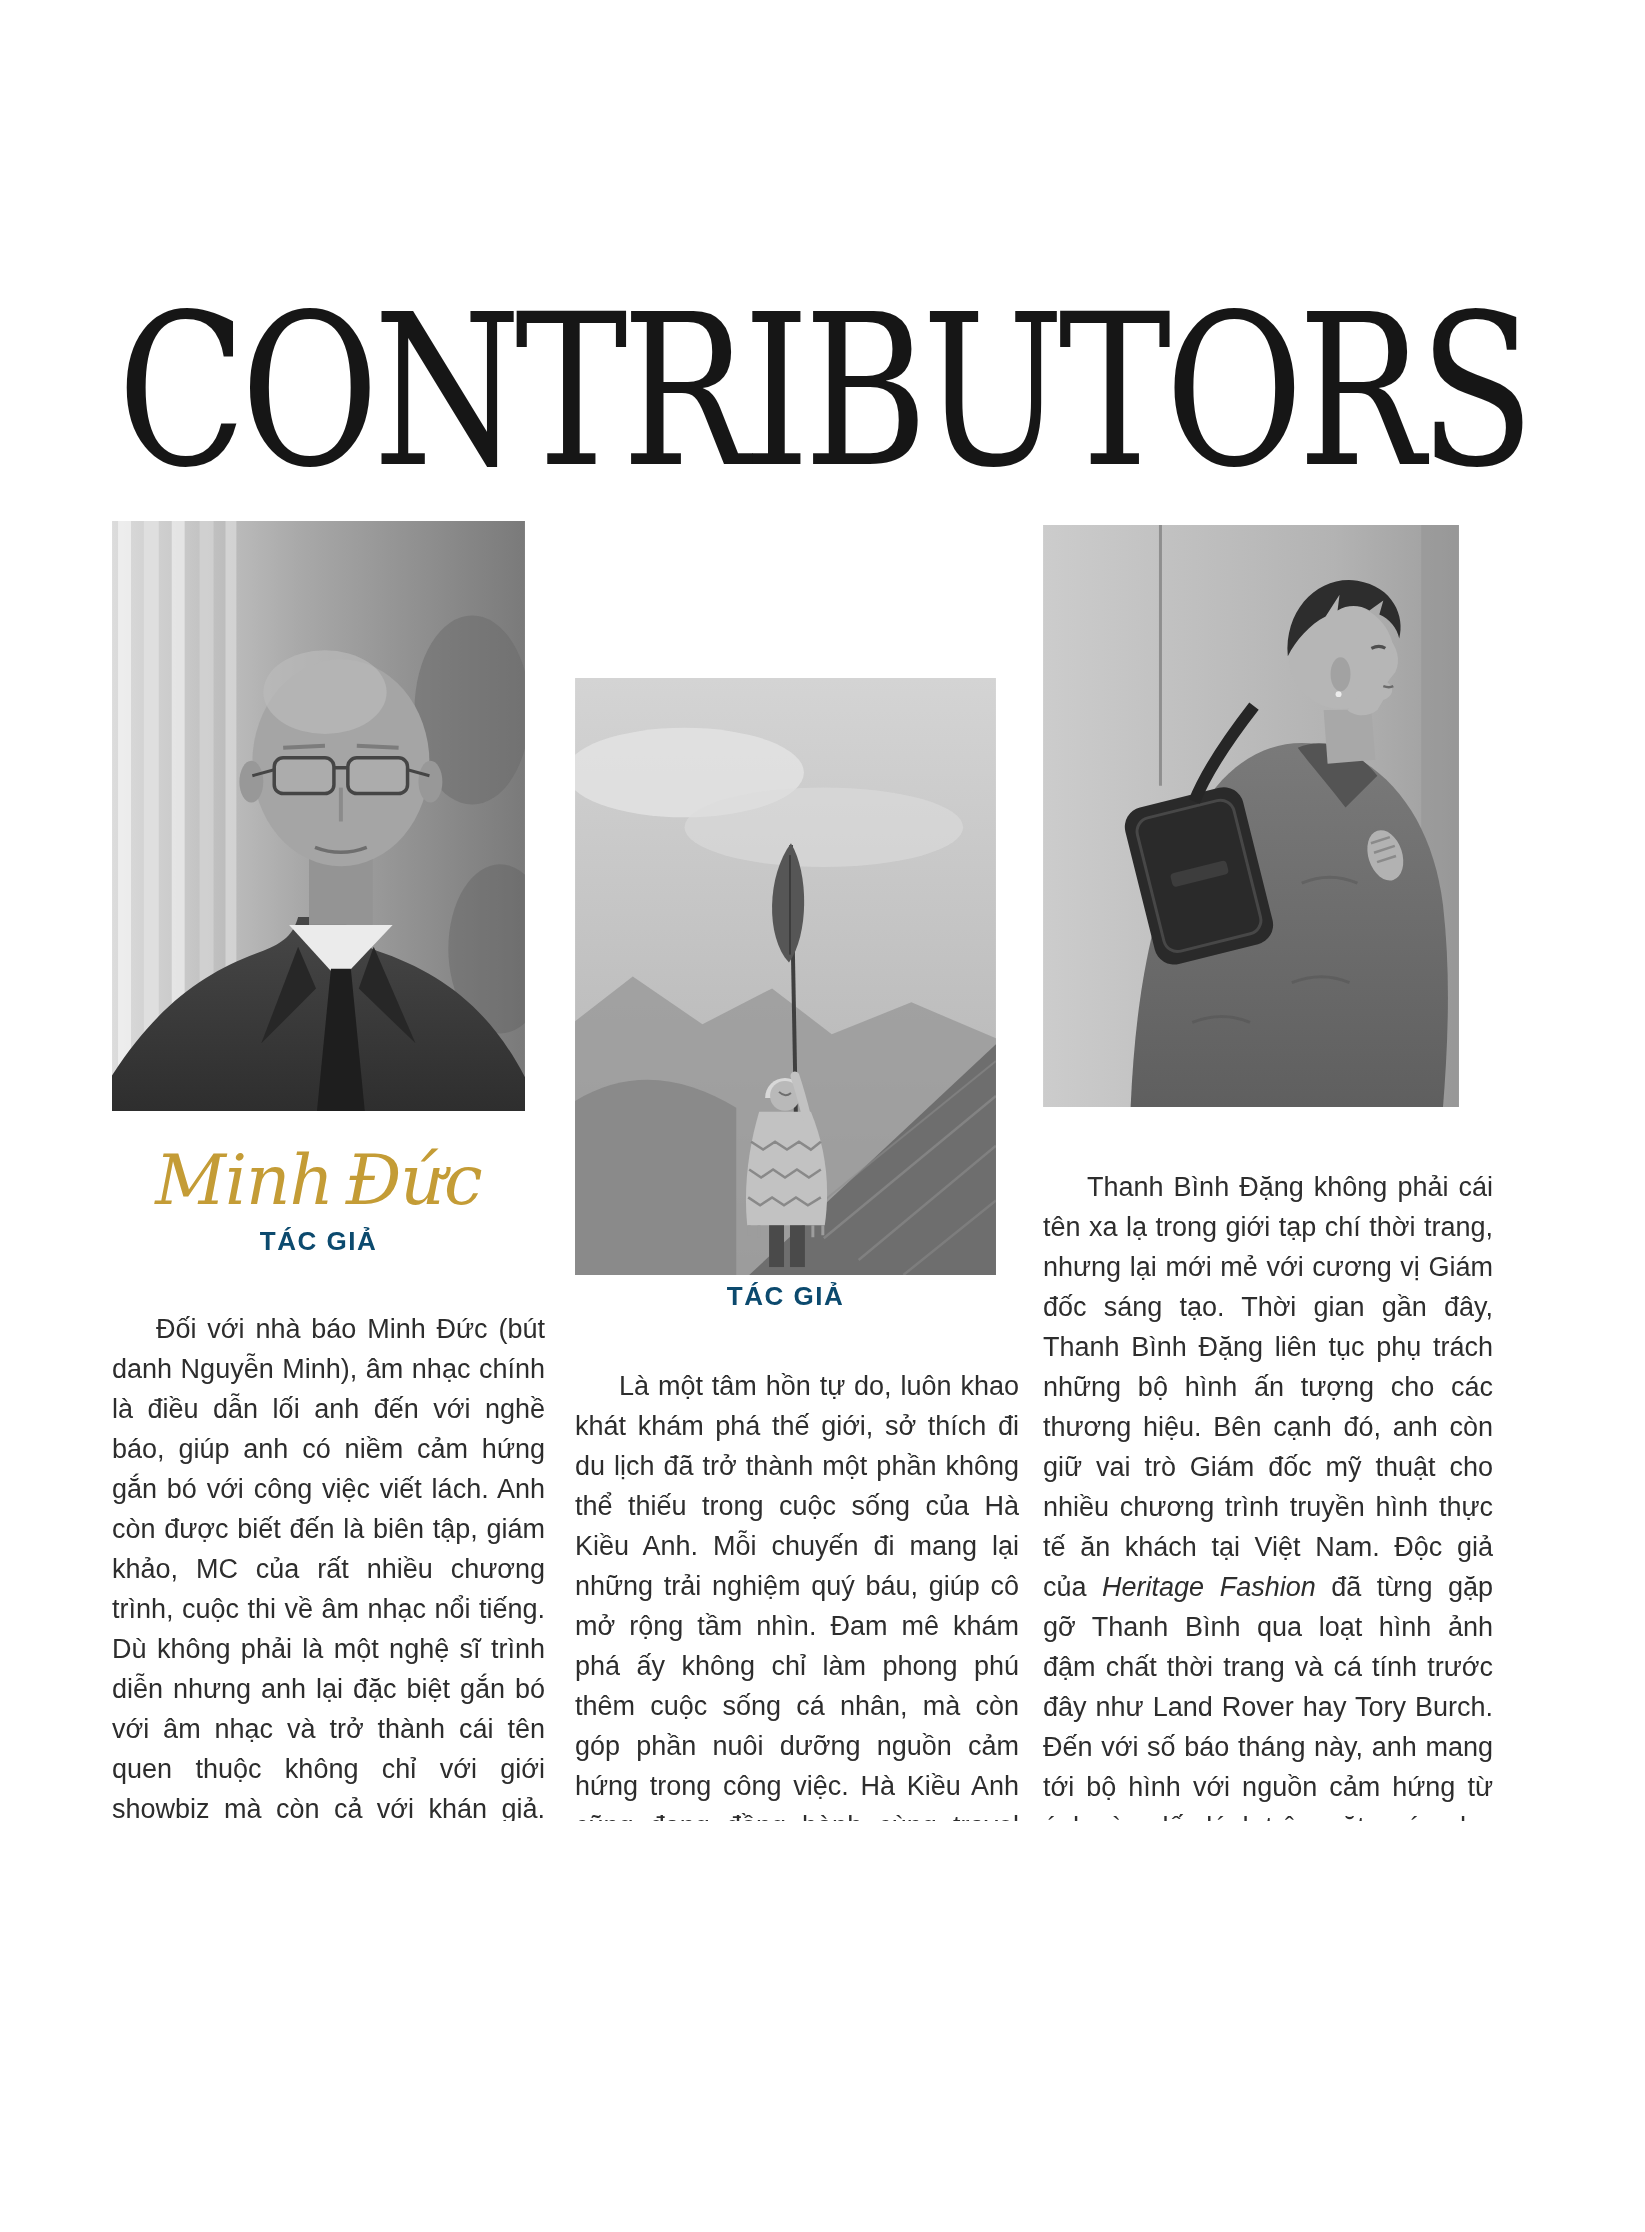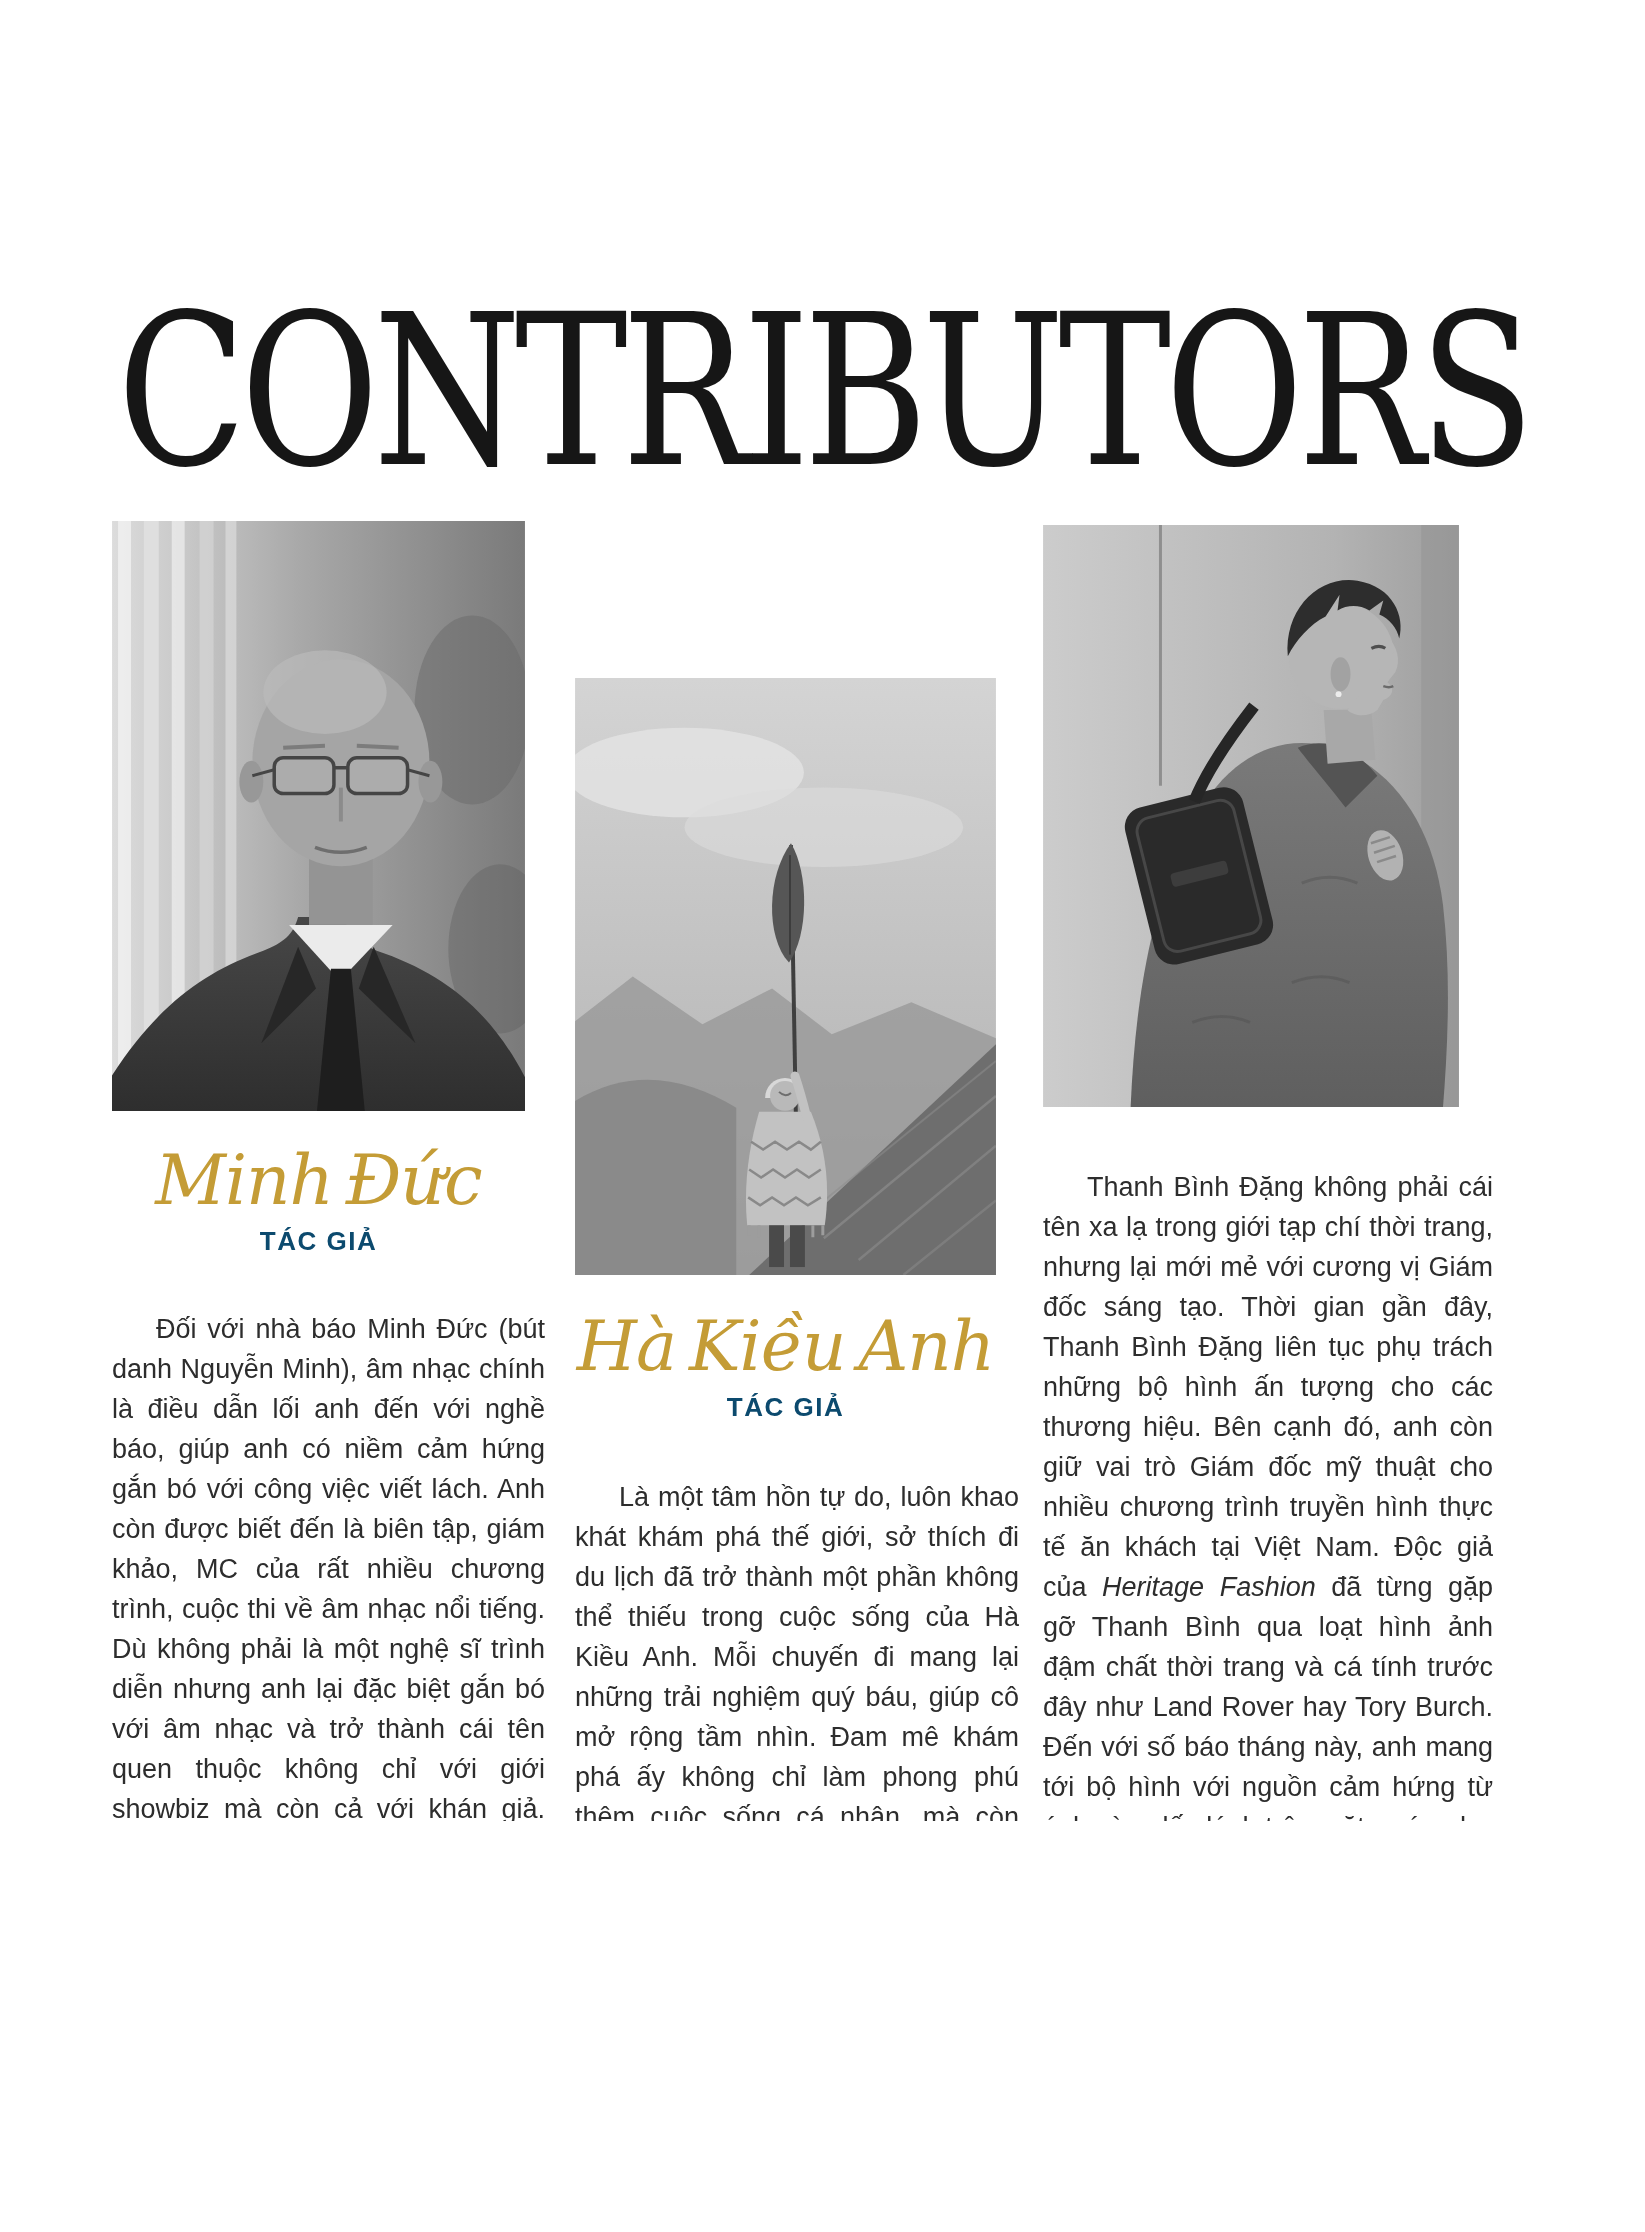--- a/index.html
+++ b/index.html
@@ -135,21 +135,20 @@
           <path d="M0 116 l12 8 12 -8 12 8 12 -8 12 8 12 -8" stroke="#7a7a7a" stroke-width="2.5" fill="none" opacity="0.8"></path>
           <path d="M-1 144 l12 8 12 -8 12 8 12 -8 12 8 13 -8" stroke="#7a7a7a" stroke-width="2.5" fill="none" opacity="0.8"></path>
           <path d="M58 64 C54 48 50 34 46 22" stroke="#c2c2c2" stroke-width="9" fill="none" stroke-linecap="round"></path>
           <rect x="20" y="172" width="15" height="42" fill="#4a4a4a"></rect>
           <rect x="41" y="172" width="15" height="42" fill="#4a4a4a"></rect>
           <path d="M0 172 l0 10 M10 172 l0 12 M64 172 l0 12 M74 172 l0 10" stroke="#9d9d9d" stroke-width="3"></path>
         </g>
       </svg>
     </figure>
     <div class="head">
-      <h2 class="name">Hà Kiều Anh</h2>
       <div class="role">TÁC GIẢ</div>
     </div>
     <p class="bio"><span><span>Là một tâm hồn tự do, luôn khao khát khám phá thế giới, sở thích đi du lịch đã trở thành một phần không thể thiếu trong cuộc sống của Hà Kiều Anh. Mỗi chuyến đi mang lại những trải nghiệm quý báu, giúp cô mở rộng tầm nhìn. Đam mê khám phá ấy không chỉ làm phong phú thêm cuộc sống cá nhân, mà còn góp phần nuôi dưỡng nguồn cảm hứng trong công việc. Hà Kiều Anh cũng đang đồng hành cùng travel blogger Đặng Thùy Dương trong hành trình khám phá thế giới, và cô là tác giả bài viết giới thiệu chân dung Đặng Thùy Dương trong số </span><span class="it">Heritage Fashion</span><span> 206 này.</span></span></p>
   </section>
 
   <section class="col col3">
     <figure class="photo p3" aria-label="Black-and-white side profile of a young man in a jacket carrying a crossbody bag">
       <svg width="416" height="582" viewBox="0 0 418 585">
         <defs>
           <linearGradient id="p3bg" x1="0" y1="0" x2="1" y2="0">

